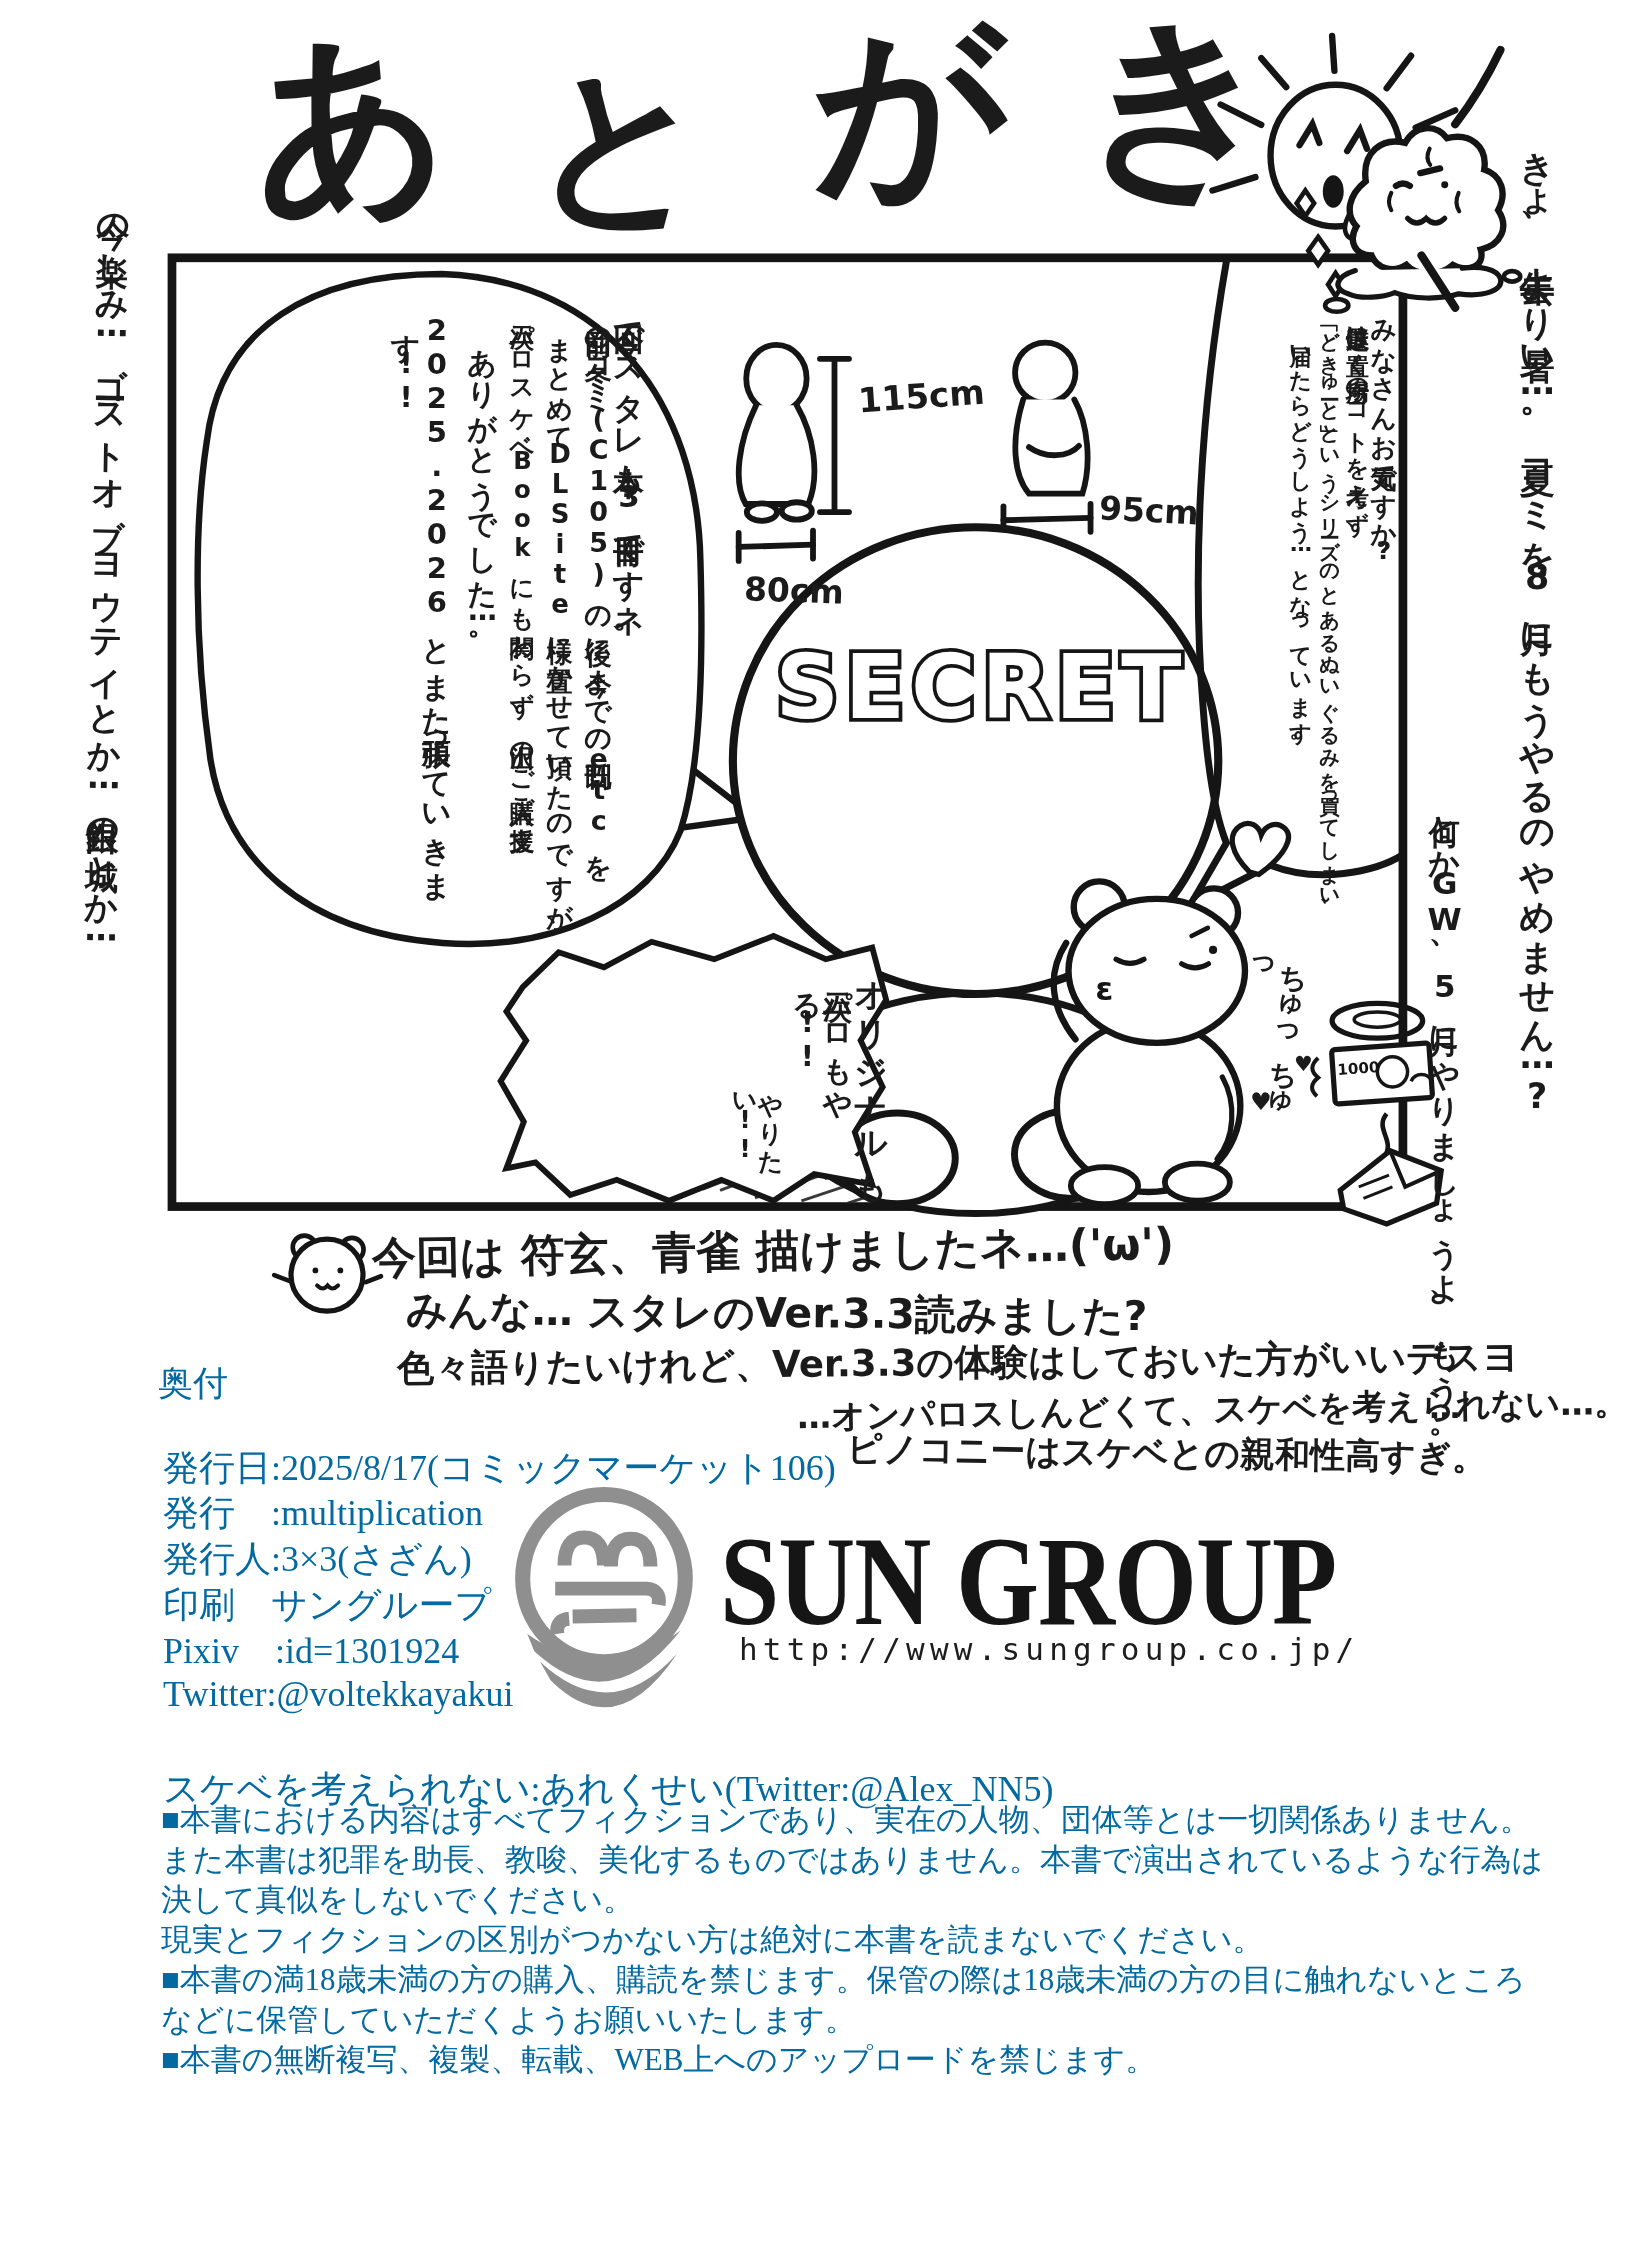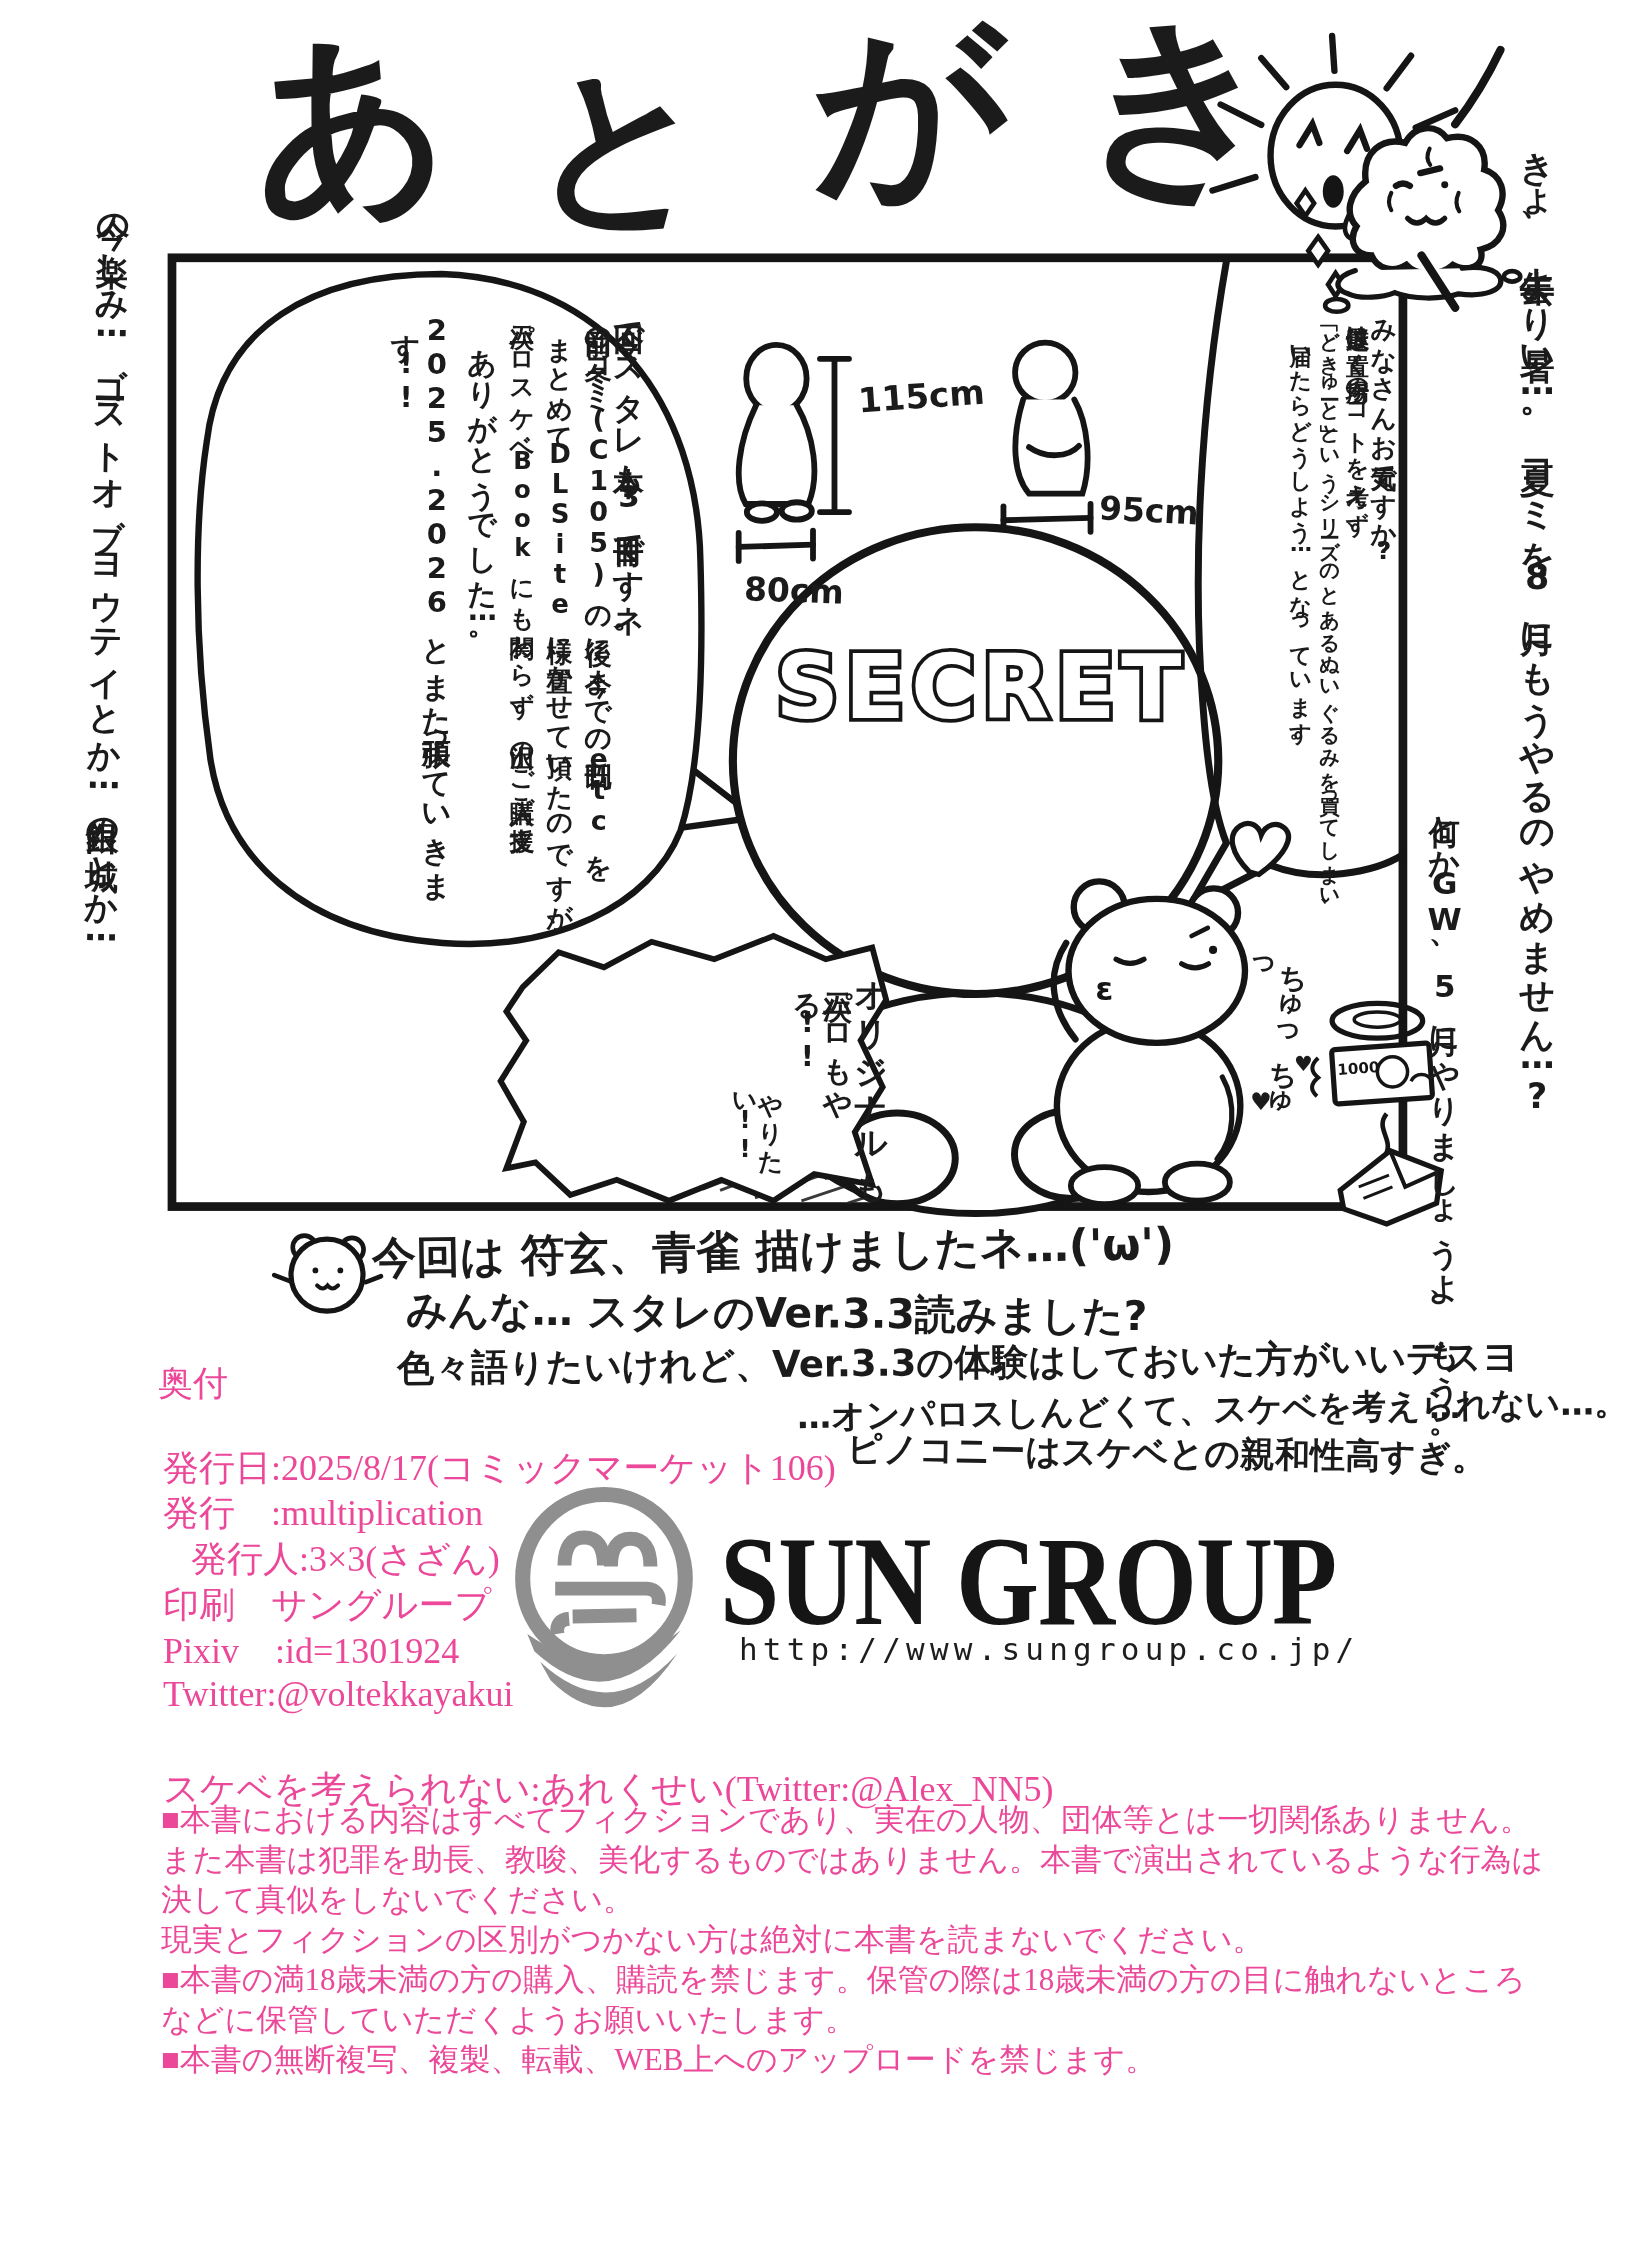--- a/index.html
+++ b/index.html
@@ -9,21 +9,21 @@
   html,body{margin:0;padding:0;background:#fff;}
   .page{
     position:relative;
     width:1626px;height:2261px;
     background:#ffffff;
     overflow:hidden;
     color:var(--ink);
   }
   .abs{position:absolute;}
   .hand{font-family:"DejaVu Sans",sans-serif;font-weight:bold;color:var(--ink);}
-  .print{font-family:"Liberation Serif",serif;color:#ec4899;}
+  .print{font-family:"Liberation Serif",serif;color:#0369a1;}
   .vtext{writing-mode:vertical-rl;text-orientation:upright;line-height:1.12;}
   .vcols{writing-mode:vertical-rl;text-orientation:upright;}
   .vcols > div{line-height:1.06;}
   .art{position:absolute;left:0;top:0;width:1626px;height:2261px;}
 
   
   .title-char{position:absolute;font-size:192px;line-height:1;}
 
   
   .lb{left:244px;top:293px;width:401px;height:656px;}
@@ -281,21 +281,21 @@
 
   <div class="note-line hand" style="left:372px;top:1222px;font-size:44px;transform:rotate(-1deg);">今回は 符玄、青雀 描けましたネ…('ω')</div>
   <div class="note-line hand" style="left:406px;top:1286px;font-size:41px;transform:rotate(0.5deg);">みんな… スタレのVer.3.3読みました?</div>
   <div class="note-line hand" style="left:397px;top:1338px;font-size:37px;transform:rotate(-0.6deg);">色々語りたいけれど、Ver.3.3の体験はしておいた方がいいデスヨ</div>
   <div class="note-line hand" style="left:797px;top:1387px;font-size:34px;transform:rotate(-1deg);">…オンパロスしんどくて、スケベを考えられない…。</div>
   <div class="note-line hand" style="left:847px;top:1430px;font-size:35px;transform:rotate(0.8deg);">ピノコニーはスケベとの親和性高すぎ。</div>
 
   <div class="abs print" style="left:158px;top:1360px;font-size:35px;">奥付</div>
   <div class="colophon-row print" style="top:1444px;">発行日:2025/8/17(コミックマーケット106)</div>
   <div class="colophon-row print" style="top:1489px;">発行　:multiplication</div>
-  <div class="colophon-row print" style="top:1535px;margin-left:28px;">発行人:3×3(さざん)</div>
+  <div class="colophon-row print" style="top:1535px;">発行人:3×3(さざん)</div>
   <div class="colophon-row print" style="top:1581px;">印刷　サングループ</div>
   <div class="colophon-row print" style="top:1627px;">Pixiv　:id=1301924</div>
   <div class="colophon-row print" style="top:1673px;">Twitter:@voltekkayakui</div>
   <div class="colophon-row print" style="top:1765px;">スケベを考えられない:あれくせい(Twitter:@Alex_NN5)</div>
 
   <div class="sun-name">SUN GROUP</div>
   <div class="sun-url">http://www.sungroup.co.jp/</div>
 
   <div class="disc-line print" style="top:1799px;">■本書における内容はすべてフィクションであり、実在の人物、団体等とは一切関係ありません。</div>
   <div class="disc-line print" style="top:1839px;">また本書は犯罪を助長、教唆、美化するものではありません。本書で演出されているような行為は</div>

